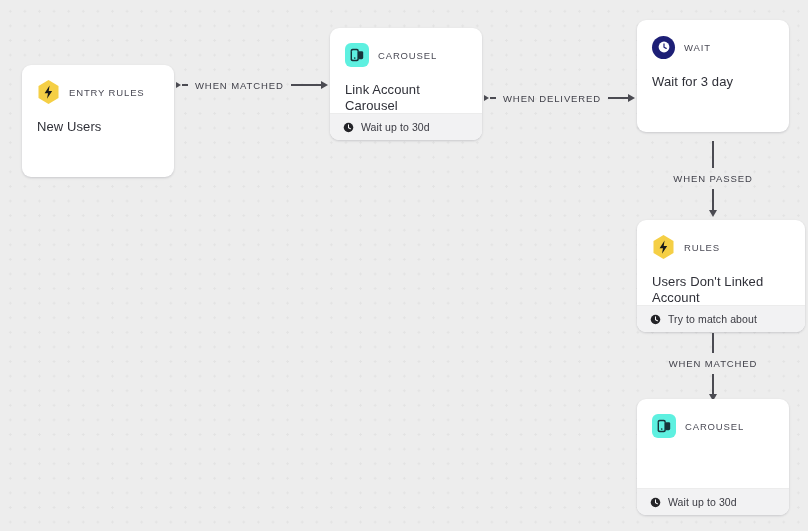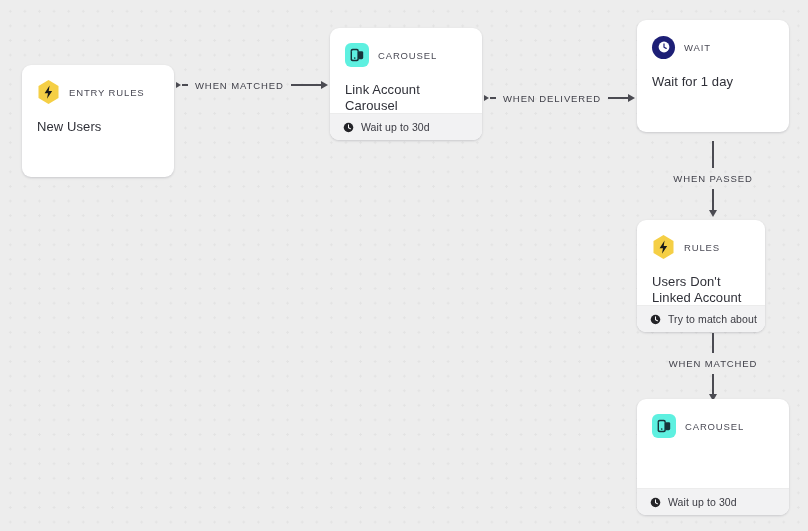--- a/index.html
+++ b/index.html
@@ -243,32 +243,32 @@
     <div class="node-body">
       <div class="node-head">
         <span class="icon-circ">
           <svg width="14" height="14" viewBox="0 0 14 14">
             <circle cx="7" cy="7" r="5.4" fill="#ffffff"></circle>
             <path d="M7 3.9 L7 7.2 L9.2 8.4" stroke="#1d1f76" stroke-width="1.2" fill="none" stroke-linecap="round"></path>
           </svg>
         </span>
         <span class="node-kind">WAIT</span>
       </div>
-      <div class="node-title">Wait for 1 day</div>
+      <div class="node-title">Wait for 3 day</div>
     </div>
   </div>
 
   <div class="edge-v" style="left:653px; top:141px; width:120px;">
     <span class="vline" style="height:27px;"></span>
     <span class="vlabel">WHEN PASSED</span>
     <span class="vline" style="height:21px;"></span>
     <span class="varrow"></span>
   </div>
 
-  <div class="node" style="left:637px; top:220px; width:128px; height:112px;">
+  <div class="node" style="left:637px; top:220px; width:168px; height:112px;">
     <div class="node-body">
       <div class="node-head">
         <span class="icon-hex">
           <svg width="23" height="26" viewBox="0 0 23 26">
             <polygon points="11.5,1 21.5,7 21.5,19 11.5,25 1.5,19 1.5,7" fill="#f5cf45"></polygon>
             <path d="M12.6 6.5 L7.6 14.2 L11.0 14.2 L10.0 19.8 L15.2 11.9 L11.7 11.9 Z" fill="#1a1a1a"></path>
           </svg>
         </span>
         <span class="node-kind">RULES</span>
       </div>

